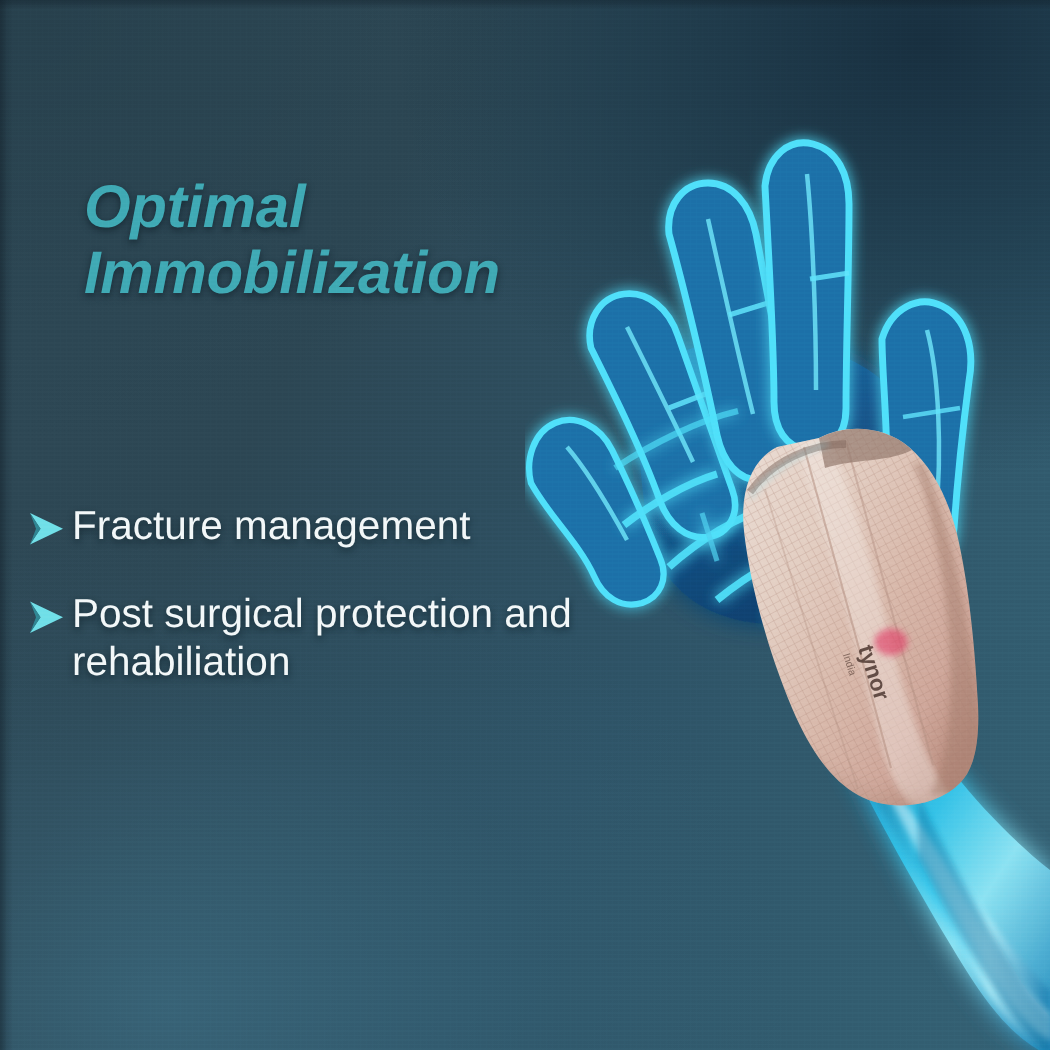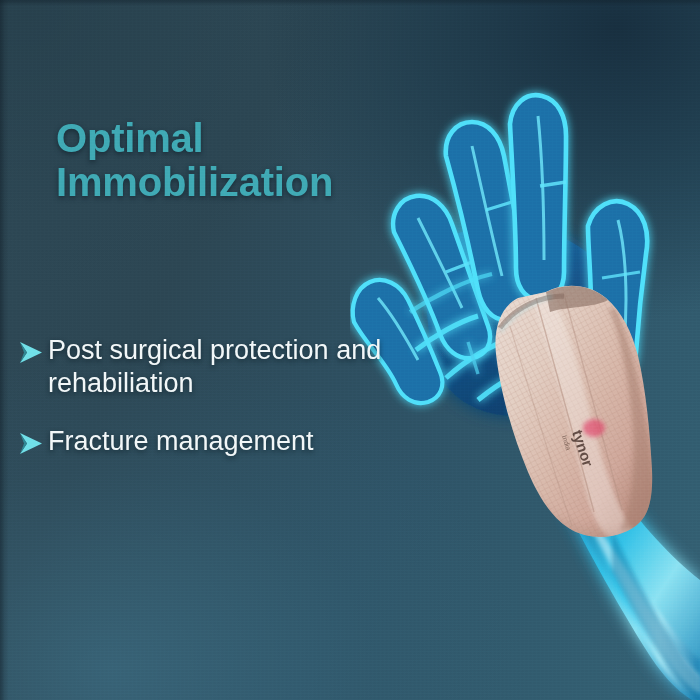--- a/index.html
+++ b/index.html
@@ -61,20 +61,21 @@
   }
 
   
   .headline {
     position: absolute;
     left: 56px;
     top: 116px;
     width: 420px;
     font-size: 40px;
     font-weight: bold;
+    font-style: italic;
     line-height: 1.10;
     letter-spacing: -0.2px;
     color: #3fa9b4;
     text-shadow: 0 2px 5px rgba(10,24,32,0.58);
     white-space: pre-line;
   }
 
   
   .bullets {
     position: absolute;
@@ -308,29 +309,29 @@
 
   <div class="bullets">
 
     <div class="bullet">
       <span class="bullet-arrow">
         <svg width="26" height="30" viewBox="0 0 26 30" xmlns="http://www.w3.org/2000/svg">
           <path d="M2 4 L24 14.5 L2 25 L9 14.5 Z" fill="#6fdfe8"></path>
           <path d="M2 4 L9 14.5 L2 25 L6 14.5 Z" fill="#2f8f9c" opacity="0.85"></path>
         </svg>
       </span>
-      <span class="bullet-text">Post surgical protection and rehabiliation</span>
+      <span class="bullet-text">Fracture management</span>
     </div>
 
     <div class="bullet">
       <span class="bullet-arrow">
         <svg width="26" height="30" viewBox="0 0 26 30" xmlns="http://www.w3.org/2000/svg">
           <path d="M2 4 L24 14.5 L2 25 L9 14.5 Z" fill="#6fdfe8"></path>
           <path d="M2 4 L9 14.5 L2 25 L6 14.5 Z" fill="#2f8f9c" opacity="0.85"></path>
         </svg>
       </span>
-      <span class="bullet-text">Fracture management</span>
+      <span class="bullet-text">Post surgical protection and rehabiliation</span>
     </div>
 
   </div>
 
   <div class="bg-noise"></div>
 </div>
 
 </body></html>

